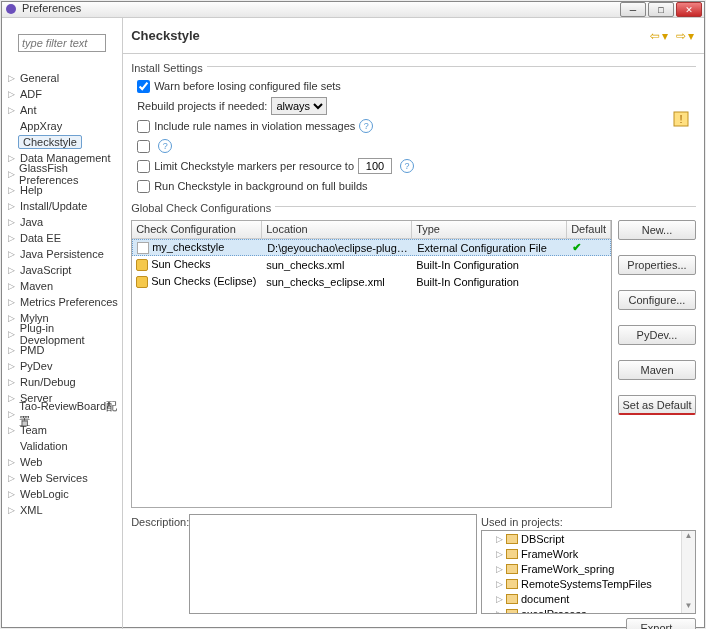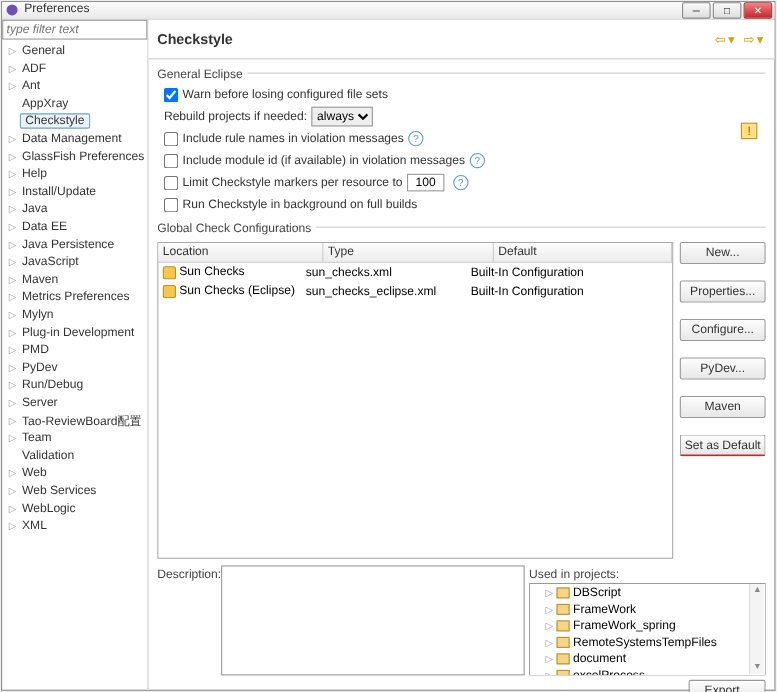--- a/index.html
+++ b/index.html
@@ -7,21 +7,21 @@
   .window { width: 704px; height: 627px; margin:1px; background: #fff; border: 1px solid #888; display:flex; flex-direction:column;}
   .titlebar { height: 20px; background: linear-gradient(#fdfdfd,#e8e8e8); border-bottom:1px solid #ccc; display:flex; align-items:flex-start; padding:0 2px;}
   .titlebar .icon { width:14px;height:14px;margin-right:4px;display:inline-flex;align-items:center;justify-content:center;}
   .titlebar .title { flex:1; color:#333; }
   .winbtns { display:flex; gap:2px;}
   .winbtn { width:26px;height:15px;border:1px solid #888;border-radius:2px;display:flex;align-items:center;justify-content:center;font-size:9px;cursor:default;}
   .btn-close { background:linear-gradient(#f08080,#c62828);color:#fff;border-color:#a33;}
   .btn-min,.btn-max { background:linear-gradient(#fafafa,#dedede);}
   .body { flex:1; display:flex; }
   .left { width:133px; border-right:1px solid #ccc; display:flex;flex-direction:column;}
-  .filter { margin:0; }
+  .filter { margin:16px; }
   .filter input { width:100%; height:18px; border:1px solid #999; padding:0 3px; font-style:italic; color:#888;}
   .tree { flex:1; overflow:auto; padding:2px 0;}
   .tree-item { display:flex; align-items:center; height:16px; padding-left:6px; color:#333; cursor:default;}
   .tree-item .caret { width:10px; color:#999; font-size:9px;}
   .tree-item.sel .lbl { border:1px solid #6ea0d0; background:#eaf2fa; border-radius:2px; padding:0 4px;}
   .tree-item .lbl { padding:0 2px;}
   .right { flex:1; display:flex; flex-direction:column;}
   .header { height:36px; border-bottom:1px solid #ccc; display:flex; align-items:center; padding:0 8px; background:#fff;}
   .header .ptitle { font-size:13px; font-weight:bold; color:#333; flex:1;}
   .header .nav { color:#d8a000; font-size:12px; letter-spacing:2px;}
@@ -205,42 +205,41 @@
 
     <div class="right">
       <div class="header">
         <span class="ptitle">Checkstyle</span>
         <span class="nav">⇦▾</span>
         <span class="nav" style="margin-left:6px;">⇨▾</span>
       </div>
 
       <div class="content" style="position:relative;">
         <div class="grp-head">
-          <span class="group-label">General Eclipse</span>
+          <span class="group-label">Install Settings</span>
           <div class="grp-line"></div>
         </div>
 
         <div class="row">
           <input type="checkbox" checked="" style="">
           <span>Warn before losing configured file sets</span>
         </div>
         <div class="row">
           <span>Rebuild projects if needed:</span>
           <select>
             <option>always</option>
           </select>
         </div>
         <div class="row">
           <input type="checkbox" style="">
           <span>Include rule names in violation messages</span>
           <span class="qmark">?</span>
         </div>
         <div class="row">
           <input type="checkbox" style="">
-          <span>Include module id (if available) in violation messages</span>
           <span class="qmark">?</span>
         </div>
         <div class="row">
           <input type="checkbox" style="">
           <span>Limit Checkstyle markers per resource to</span>
           <input class="num" value="100" style="">
           <span class="qmark">?</span>
         </div>
         <div class="row">
           <input type="checkbox" style="">
@@ -253,25 +252,32 @@
           </svg>
 
         <div class="grp-head" style="margin-top:4px;">
           <span class="group-label">Global Check Configurations</span>
           <div class="grp-line"></div>
         </div>
 
         <div class="table-area">
           <div class="table-wrap">
             <div class="thead">
+              <div class="col-cc">Check Configuration</div>
               <div class="col-loc">Location</div>
               <div class="col-type">Type</div>
               <div class="col-def">Default</div>
             </div>
             <div class="tbody" id="tbody">
+                <div class="trow sel">
+                  <div class="col-cc"><span class="cc-icon file-icon"></span>my_checkstyle</div>
+                  <div class="col-loc">D:\geyouchao\eclipse-plugin...</div>
+                  <div class="col-type">External Configuration File</div>
+                  <div class="col-def"><span class="check">✔</span></div>
+                </div>
                 <div class="trow">
                   <div class="col-cc"><span class="cc-icon lock-icon"></span>Sun Checks</div>
                   <div class="col-loc">sun_checks.xml</div>
                   <div class="col-type">Built-In Configuration</div>
                   <div class="col-def"></div>
                 </div>
                 <div class="trow">
                   <div class="col-cc"><span class="cc-icon lock-icon"></span>Sun Checks (Eclipse)</div>
                   <div class="col-loc">sun_checks_eclipse.xml</div>
                   <div class="col-type">Built-In Configuration</div>

